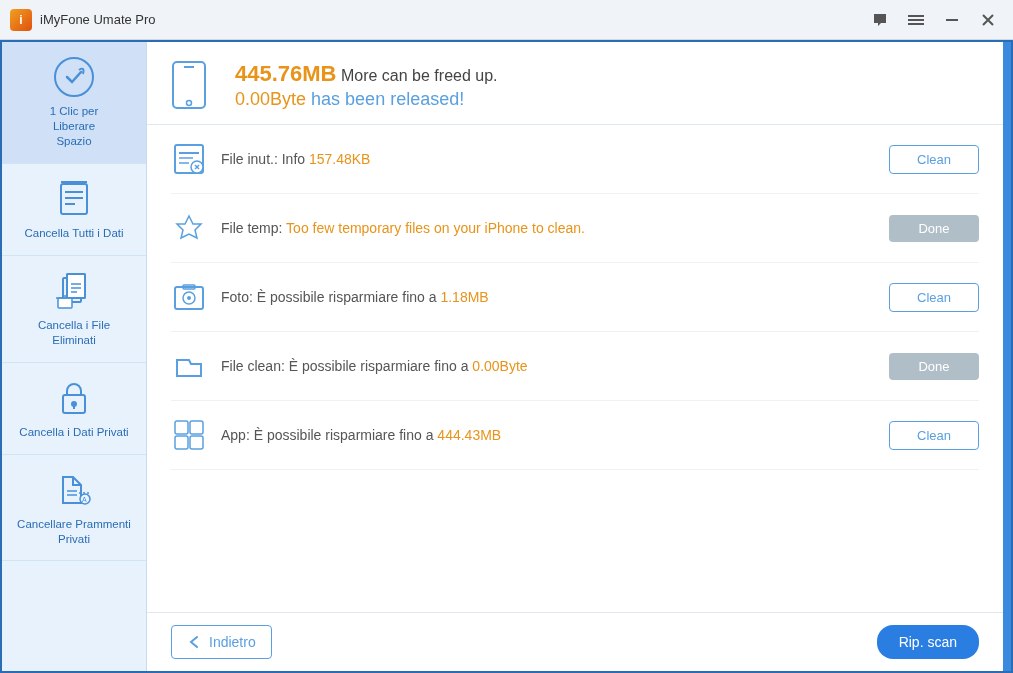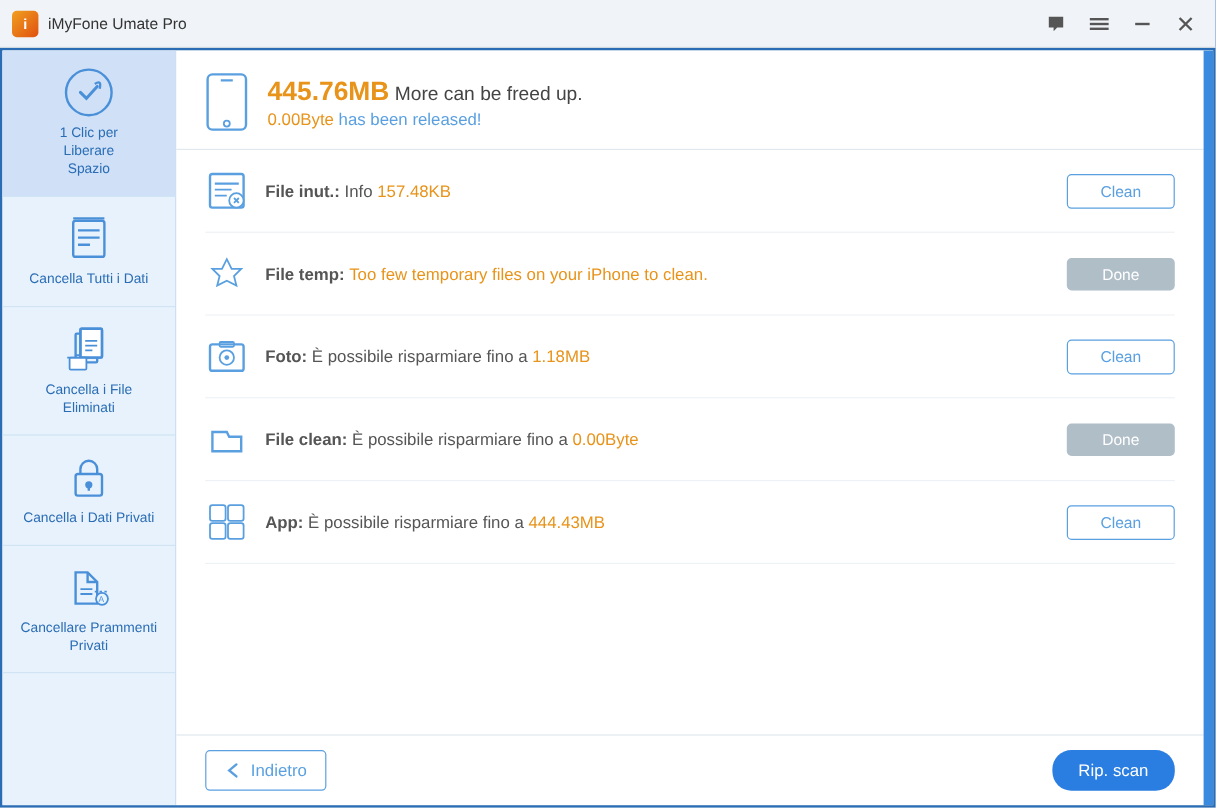--- a/index.html
+++ b/index.html
@@ -112,35 +112,35 @@
     }
 
     
     .content-header {
       padding: 18px 24px 14px 24px;
       border-bottom: 1px solid #e0e8f0;
     }
     .header-top {
       display: flex;
       align-items: center;
-      gap: 16px;
+      gap: 28px;
     }
     .header-size {
       font-size: 22px;
       font-weight: bold;
       color: #e8931a;
       display: inline;
     }
     .header-desc {
       font-size: 16px;
       color: #444;
       display: inline;
     }
     .header-sub {
-      font-size: 14px;
+      font-size: 18px;
       margin-top: 2px;
     }
     .header-sub-size { color: #e8931a; }
     .header-sub-text { color: #5aa0e0; }
 
     
     .items-list {
       flex: 1;
       padding: 0 24px;
       overflow-y: auto;
@@ -160,21 +160,21 @@
       display: flex;
       align-items: center;
       justify-content: center;
     }
     .item-info {
       flex: 1;
       font-size: 14px;
       color: #444;
     }
     .item-name {
-      font-weight: 700;
+      font-weight: 400;
       color: #555;
     }
     .item-detail-text { color: #555; margin-top: 20px; }
     .item-size { color: #e8931a; }
     .item-warning { color: #e8931a; }
     .item-action {
       flex-shrink: 0;
     }
     .btn-clean {
       padding: 6px 22px;

